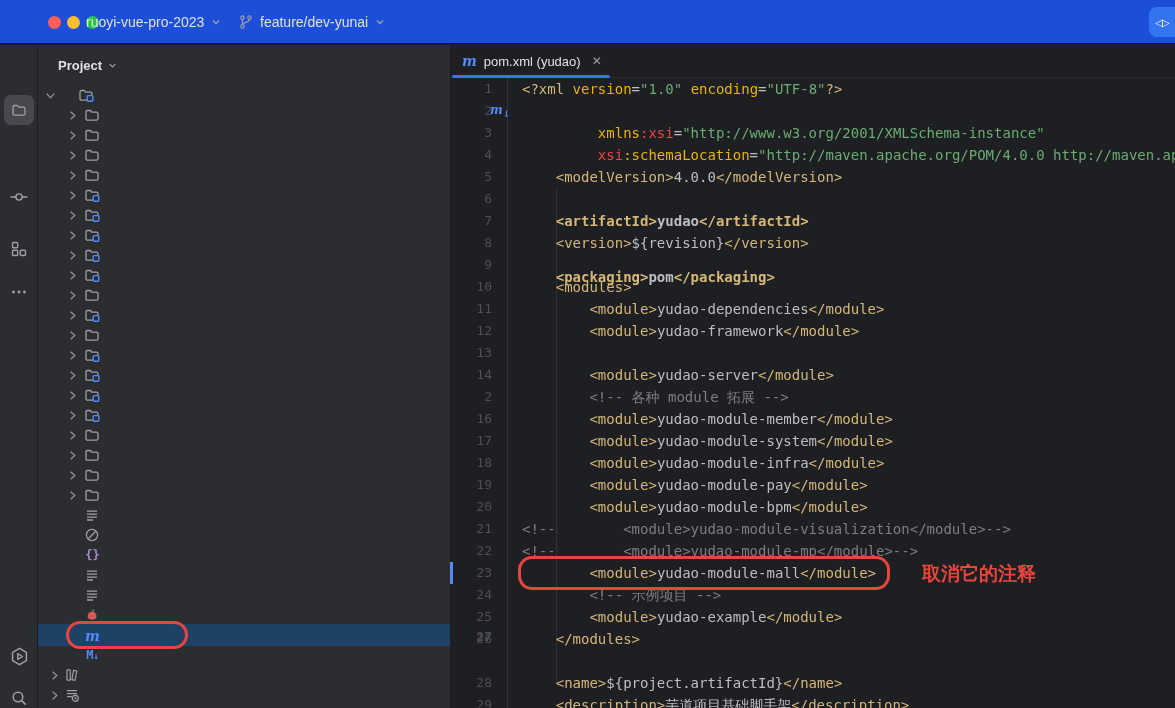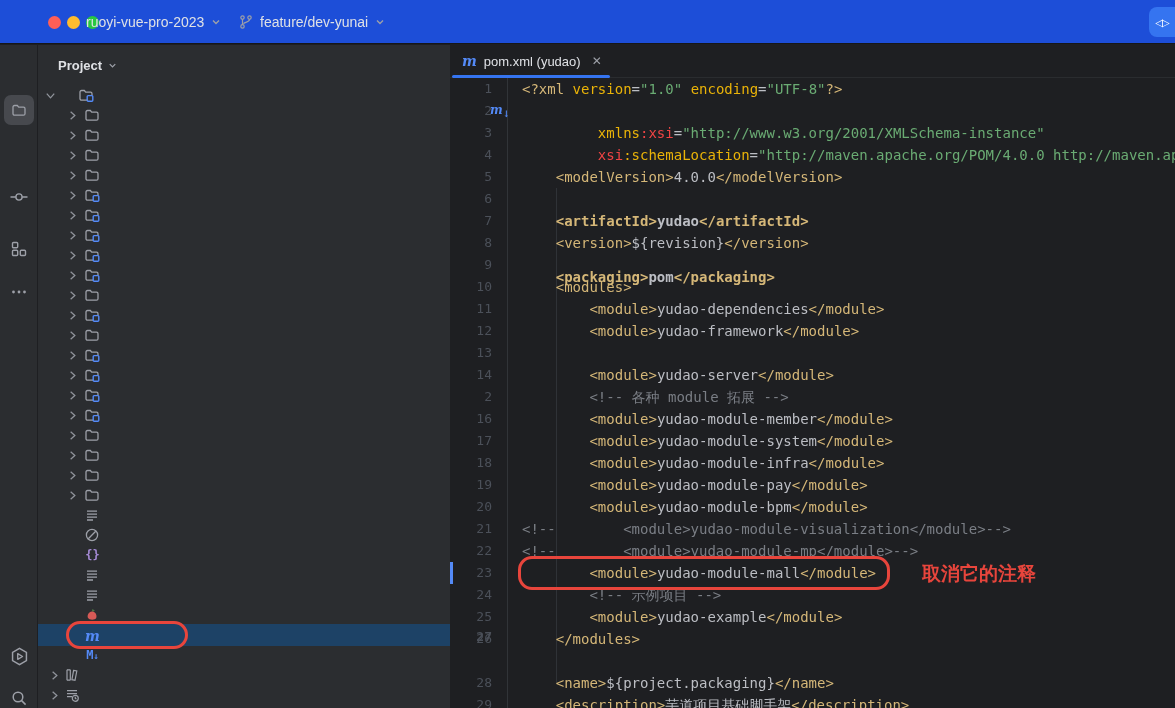--- a/index.html
+++ b/index.html
@@ -575,20 +575,20 @@
       <div class="cl" style="top: 484px;"><span class="tk-txt">        </span><span class="tk-tag">&lt;module&gt;</span><span class="tk-txt">yudao-module-mall</span><span class="tk-tag">&lt;/module&gt;</span></div>
       <div class="gn" style="top: 506px;">24</div>
       <div class="cl" style="top: 506px;"><span class="tk-txt">        </span><span class="tk-cmt">&lt;!-- 示例项目 --&gt;</span></div>
       <div class="gn" style="top: 528px;">25</div>
       <div class="cl" style="top: 528px;"><span class="tk-txt">        </span><span class="tk-tag">&lt;module&gt;</span><span class="tk-txt">yudao-example</span><span class="tk-tag">&lt;/module&gt;</span></div>
       <div class="gn" style="top: 550px;">26</div>
       <div class="cl" style="top: 550px;"><span class="tk-txt">    </span><span class="tk-tag">&lt;/modules&gt;</span></div>
       <div class="gn" style="top: 548px; font-weight: bold;">27</div>
       <div class="cl" style="top: 572px;"></div>
       <div class="gn" style="top: 594px;">28</div>
-      <div class="cl" style="top: 594px;"><span class="tk-txt">    </span><span class="tk-tag">&lt;name&gt;</span><span class="tk-txt">${project.packaging}</span><span class="tk-tag">&lt;/name&gt;</span></div>
+      <div class="cl" style="top: 594px;"><span class="tk-txt">    </span><span class="tk-tag">&lt;name&gt;</span><span class="tk-txt">${project.artifactId}</span><span class="tk-tag">&lt;/name&gt;</span></div>
       <div class="gn" style="top: 616px;">29</div>
       <div class="cl" style="top: 616px;"><span class="tk-txt">    </span><span class="tk-tag">&lt;description&gt;</span><span class="tk-txt">芋道项目基础脚手架</span><span class="tk-tag">&lt;/description&gt;</span></div>
     </div>
 
   <div class="annot-box" style="left:68px; top:512px; width:372px; height:34px;"></div>
   <div class="annot-note" style="left:472px; top:517px;">取消它的注释</div>
 </div>
 
 </body></html>

